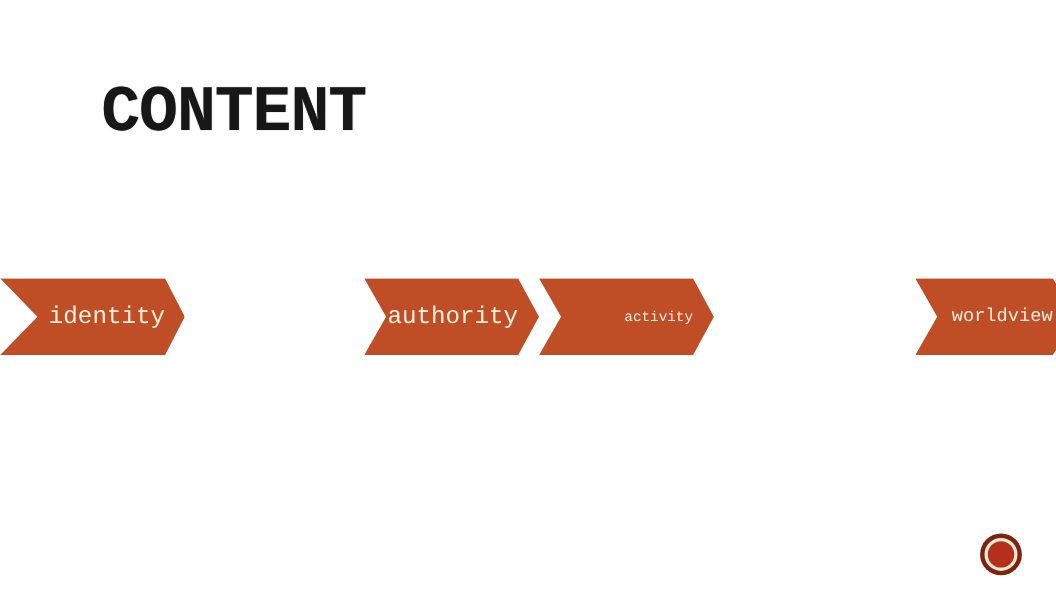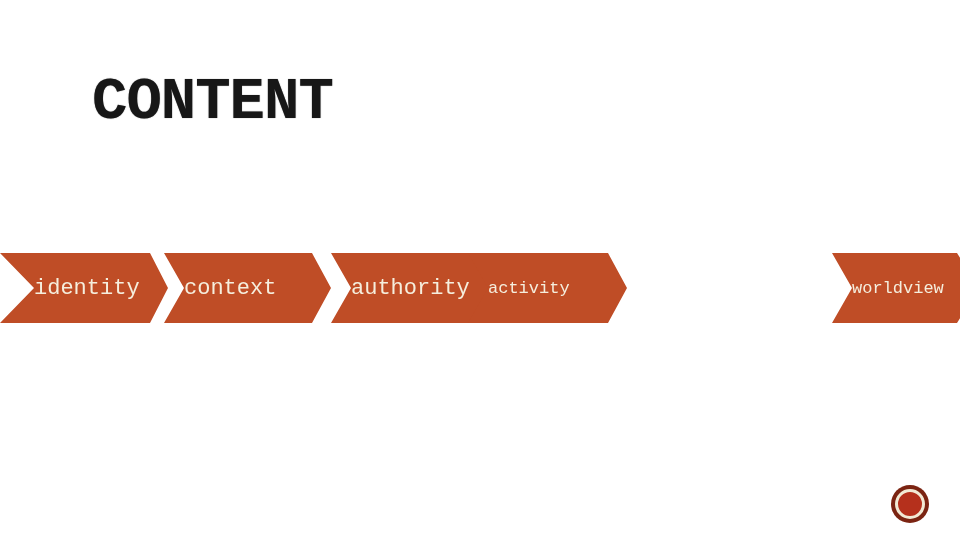--- a/index.html
+++ b/index.html
@@ -9,33 +9,33 @@
   }
   .title{
     position:absolute;left:92px;top:72px;margin:0;
     font-size:59px;line-height:62px;font-weight:700;letter-spacing:-1px;
     color:#171717;
     text-shadow:0 0 1px rgba(23,23,23,.6);
   }
   .flow{position:absolute;left:0;top:0;width:960px;height:540px;}
   .chev{
     position:absolute;top:253px;height:70px;background:#bf4d26;
-    display:flex;flex-direction:column;align-items:flex-start;justify-content:center;
+    display:flex;flex-direction:column;align-items:flex-end;justify-content:center;
     box-sizing:border-box;color:#f5eedd;text-align:center;
   }
   .chev .lbl{display:block;}
   .chev .sub{display:block;font-weight:700;}
   
   .c1{left:0;width:168px;padding-left:34px;padding-right:18px;font-size:22px;
       clip-path:polygon(0 0,150px 0,168px 35px,150px 70px,0 70px,34px 35px);}
   .c2{left:164px;width:167px;padding-left:20px;padding-right:19px;font-size:22px;
       clip-path:polygon(0 0,148px 0,167px 35px,148px 70px,0 70px,20px 35px);}
   .c3{left:331px;width:159px;padding-left:20px;padding-right:19px;font-size:22px;
       clip-path:polygon(0 0,140px 0,159px 35px,140px 70px,0 70px,20px 35px);}
-  .c4{left:468px;width:159px;padding-left:20px;padding-right:19px;font-size:17px;
+  .c4{left:490px;width:159px;padding-left:20px;padding-right:19px;font-size:13px;
       clip-path:polygon(0 0,140px 0,159px 35px,140px 70px,0 70px,20px 35px);}
   .c5{left:649px;width:159px;padding-left:20px;padding-right:19px;font-size:21px;line-height:21px;
       clip-path:polygon(0 0,140px 0,159px 35px,140px 70px,0 70px,20px 35px);}
   .c5 .sub{font-size:13px;line-height:15px;}
   .c6{left:832px;width:147px;padding-left:20px;padding-right:22px;font-size:17px;
       clip-path:polygon(0 0,125px 0,147px 35px,125px 70px,0 70px,20px 35px);}
   .ornament{
     position:absolute;left:895px;top:489px;width:24px;height:24px;
     background:#b5301c;border:3px solid #f2e9d4;border-radius:50%;
     box-shadow:0 0 0 4px #7b2412;
@@ -47,23 +47,20 @@
 <div class="slide">
 
   <h1 class="title">CONTENT</h1>
 
   <div class="flow">
 
     <div class="chev c1">
       <span class="lbl">identity</span>
     </div>
 
-    <div class="chev c2">
-      <span class="lbl">context</span>
-    </div>
 
     <div class="chev c3">
       <span class="lbl">authority</span>
     </div>
 
     <div class="chev c4">
       <span class="lbl">activity</span>
     </div>
 
 

